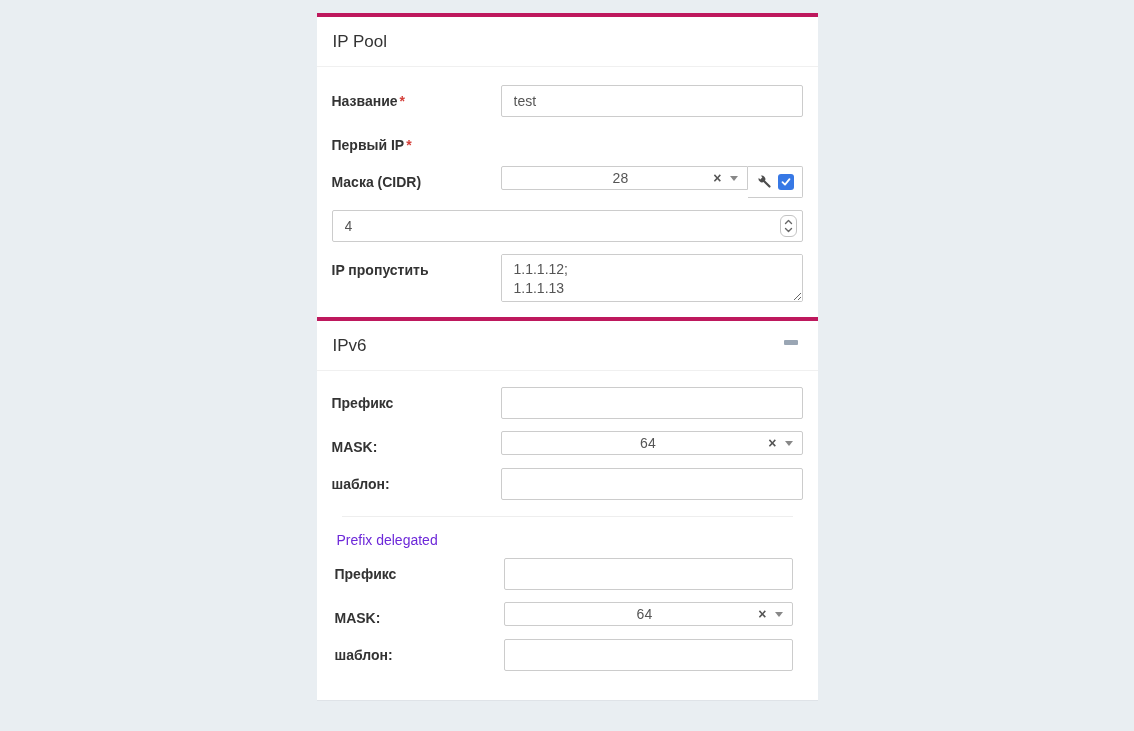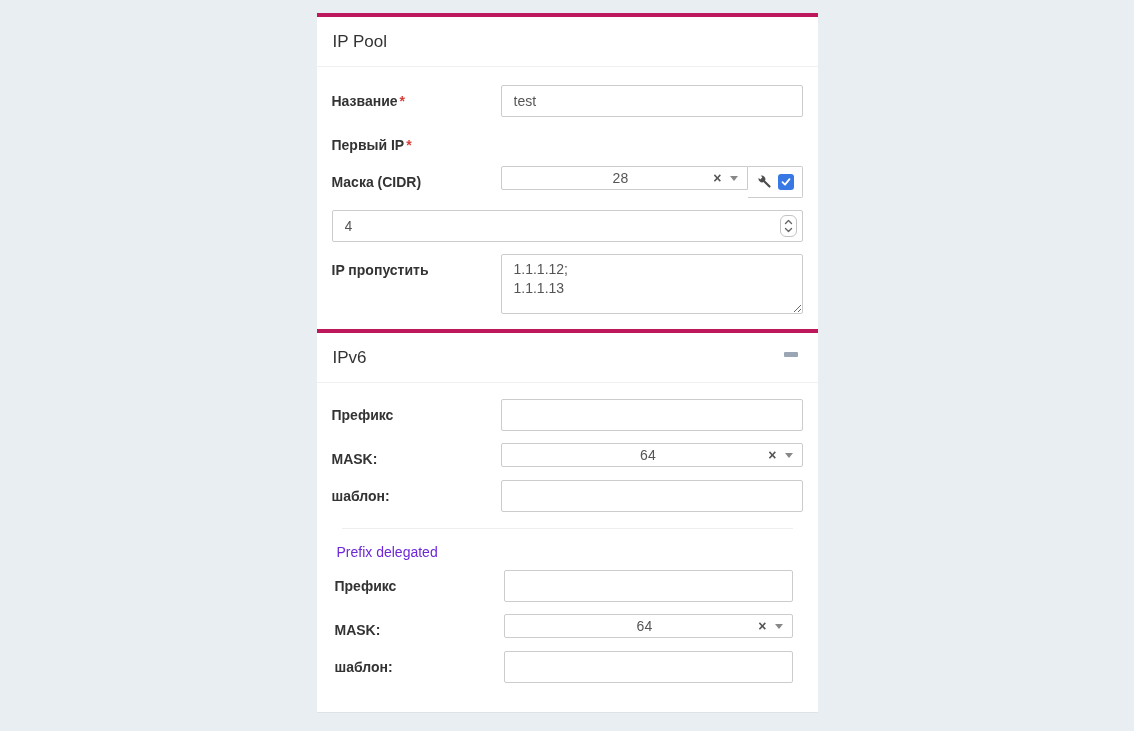--- a/index.html
+++ b/index.html
@@ -30,21 +30,21 @@
     font-size:14px; font-weight:bold; color:#333; line-height:18px;
   }
   .req { color:#d43f3a; margin-left:2px; }
   .ctl { flex:1; position:relative; }
 
   .txt {
     width:100%; height:32px; padding:6px 12px; font-size:14px; color:#555;
     border:1px solid #ccc; border-radius:2px; background:#fff; outline:none;
     font-family:"Liberation Sans","DejaVu Sans",sans-serif;
   }
-  textarea.txt { height:60px; resize:both; line-height:19px; padding-top:5px; }
+  textarea.txt { height:48px; resize:both; line-height:19px; padding-top:5px; }
 
   .sel-group { display:flex; }
   .sel2 {
     flex:1; height:24px; border:1px solid #ccc; border-radius:2px 0 0 2px; background:#fff;
     display:flex; align-items:center; cursor:pointer;
   }
   .sel2.full { border-radius:2px; }
   .sel-val { flex:1; text-align:center; font-size:14px; color:#555; padding-left:26px; }
   .sel-clear { color:#555; font-size:14px; font-weight:bold; margin-right:8px; cursor:pointer; line-height:1; }
   .sel-caret {

